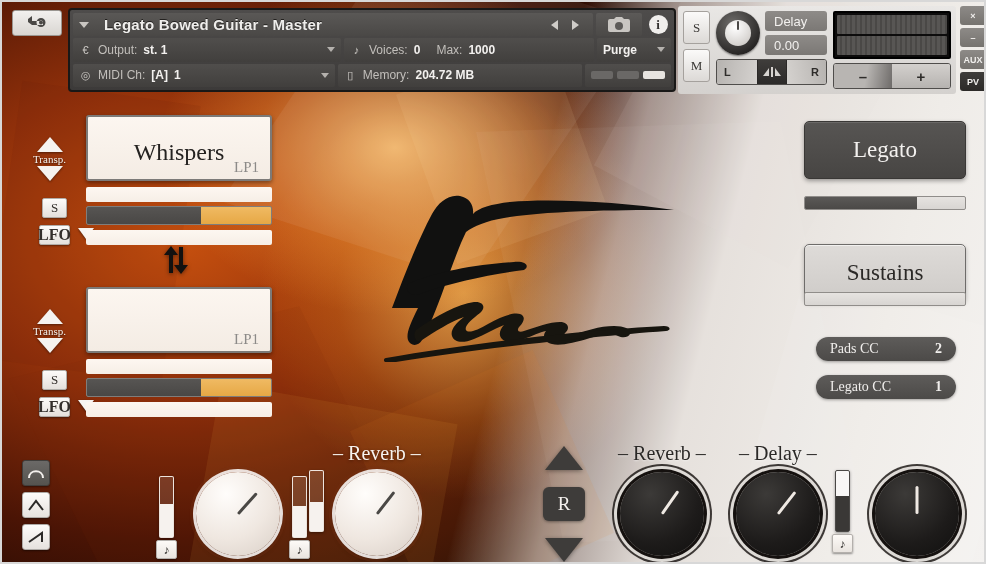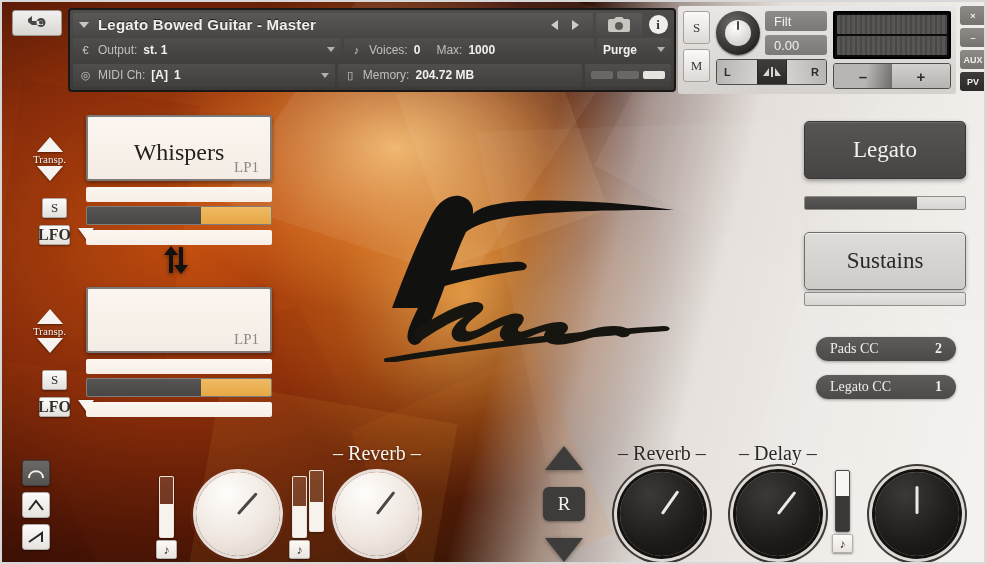--- a/index.html
+++ b/index.html
@@ -61,21 +61,21 @@
   .k-header {
     position: absolute; left: 66px; top: 6px; width: 608px; height: 84px;
     background: linear-gradient(#4e4c4b, #3c3a39);
     border: 2px solid #191817; border-radius: 4px;
     padding: 3px; display: flex; flex-direction: column; gap: 2px;
   }
   .k-row { display: flex; gap: 3px; height: 24px; }
   .k-title {
     flex: 1; background: linear-gradient(#5a5856, #4a4846);
     border-radius: 2px; display: flex; align-items: center;
-    padding: 0 6px; gap: 9px;
+    padding: 0 6px; gap: 15px;
   }
   .k-title-text {
     color: #efeeec; font-size: 15px; font-weight: bold;
     letter-spacing: .2px; text-shadow: 0 -1px 0 #23211f;
   }
   .tri-down { width: 0; height: 0; border-left: 5px solid transparent;
     border-right: 5px solid transparent; border-top: 6px solid #c9c6c2; }
   .navs { margin-left: auto; display: flex; gap: 14px; padding-right: 8px; }
   .nav-l, .nav-r { width: 0; height: 0; border-top: 5px solid transparent;
     border-bottom: 5px solid transparent; }
@@ -490,21 +490,21 @@
       <div class="sm-btn">S</div>
       <div class="sm-btn">M</div>
     </div>
 
     <div class="tune-block">
       <div class="tune-top">
         <div class="tune-knob">
           <span class="tune-tick"></span>
         </div>
         <div class="tune-fields">
-          <div class="tune-f">Filt</div>
+          <div class="tune-f">Delay</div>
           <div class="tune-f">0.00</div>
         </div>
       </div>
       <div class="pan-bar">
         <div class="pan-l">L</div>
         <div class="pan-c">
           <svg width="18" height="12" viewBox="0 0 18 12">
             <path d="M0 10 L6 2 L6 10 Z" fill="#d7d4d1"></path>
             <rect x="8" y="1" width="2" height="10" fill="#d7d4d1"></rect>
             <path d="M18 10 L12 2 L12 10 Z" fill="#d7d4d1"></path>
@@ -581,21 +581,21 @@
     <div class="vol-slider" style="top:91px">
       <div class="vol-fill" style="width:62%"></div>
     </div>
     <div class="mini-bar" style="top:115px"></div>
   </div>
 
   <div class="art-btn on" style="top:119px">Legato</div>
   <div class="art-slider" style="top:194px">
     <div class="art-fill" style="width:70%"></div>
   </div>
-  <div class="art-btn off" style="top:230px">Sustains</div>
+  <div class="art-btn off" style="top:242px">Sustains</div>
   <div class="art-slider" style="top:290px">
     <div class="art-fill" style="width:0%"></div>
   </div>
 
   <div class="cc-pill" style="top:335px">
     <span>Pads CC</span>
     <span class="cc-val">2</span>
   </div>
   <div class="cc-pill" style="top:373px">
     <span>Legato CC</span>

